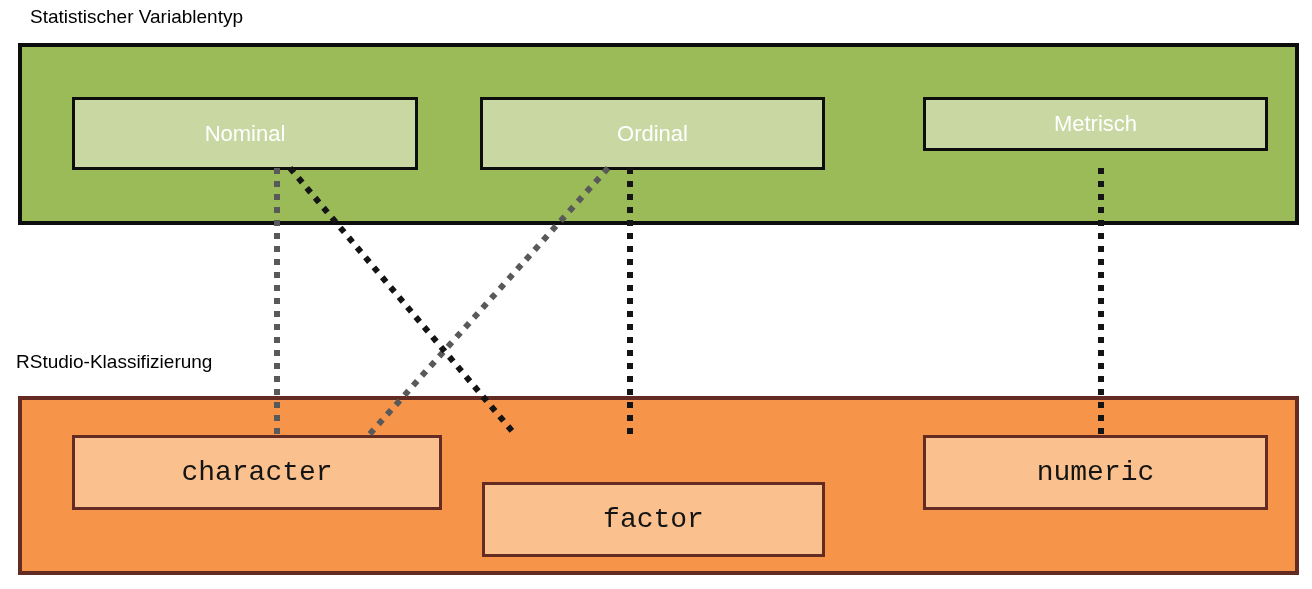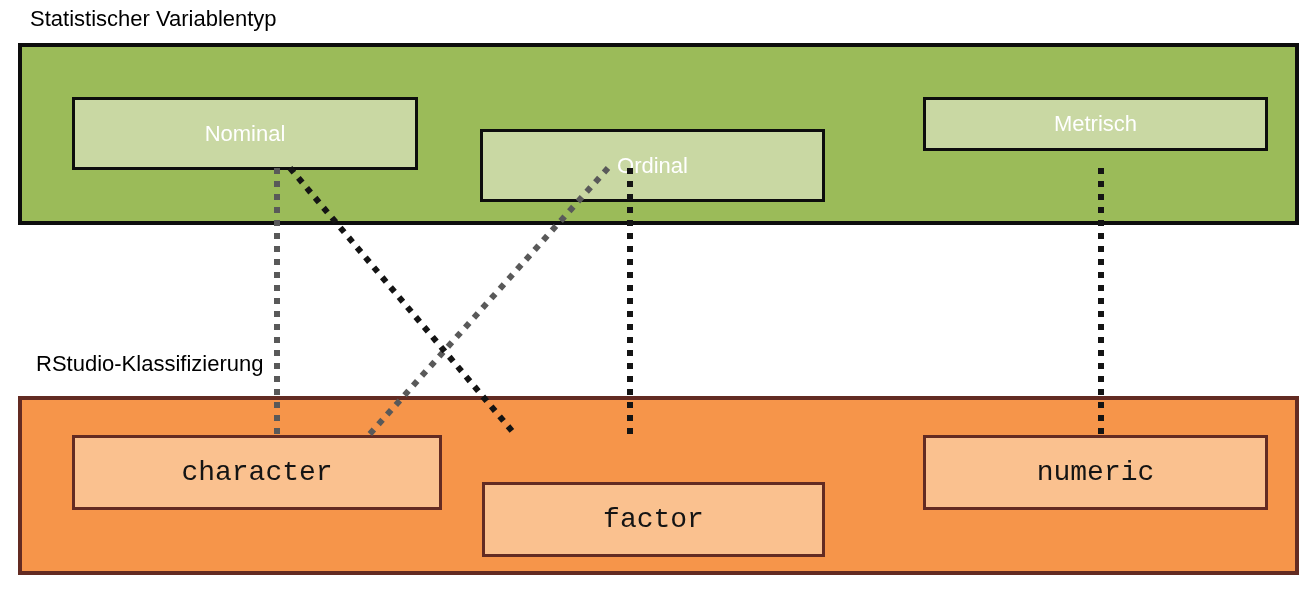--- a/index.html
+++ b/index.html
@@ -8,27 +8,27 @@
     position: relative;
     width: 1312px;
     height: 589px;
     background: #ffffff;
     font-family: "Liberation Sans", sans-serif;
     overflow: hidden;
   }
 
   .group-label {
     position: absolute;
-    font-size: 22px;
+    font-size: 19px;
     line-height: 1.2;
     color: #000000;
     white-space: nowrap;
   }
   .top-group-label    { left: 30px; top: 6px; }
-  .bottom-group-label { left: 36px; top: 351px; }
+  .bottom-group-label { left: 16px; top: 351px; }
 
   .band {
     position: absolute;
     box-sizing: border-box;
   }
   .green-band {
     left: 18px; top: 43px;
     width: 1281px; height: 182px;
     background: #9bbb59;
     border: 4px solid #0d0d0d;
@@ -56,21 +56,21 @@
   .orange-node {
     background: #fac18f;
     border: 3px solid #632b22;
     color: #141414;
     font-family: "Liberation Mono", "DejaVu Sans Mono", monospace;
     font-size: 28px;
   }
 
   
   .node-nominal   { left: 50px;  top: 50px; width: 346px; height: 73px; }
-  .node-ordinal   { left: 458px; top: 50px; width: 345px; height: 73px; margin-top: 32px; }
+  .node-ordinal   { left: 458px; top: 50px; width: 345px; height: 73px; }
   .node-metrisch  { left: 901px; top: 50px; width: 345px; height: 54px; }
 
   .node-character { left: 50px;  top: 35px; width: 370px; height: 75px; }
   .node-factor    { left: 460px; top: 35px; width: 343px; height: 75px; margin-top: 47px; }
   .node-numeric   { left: 901px; top: 35px; width: 345px; height: 75px; }
 
   .connector-layer {
     position: absolute;
     left: 0; top: 0;
     width: 1312px; height: 589px;

